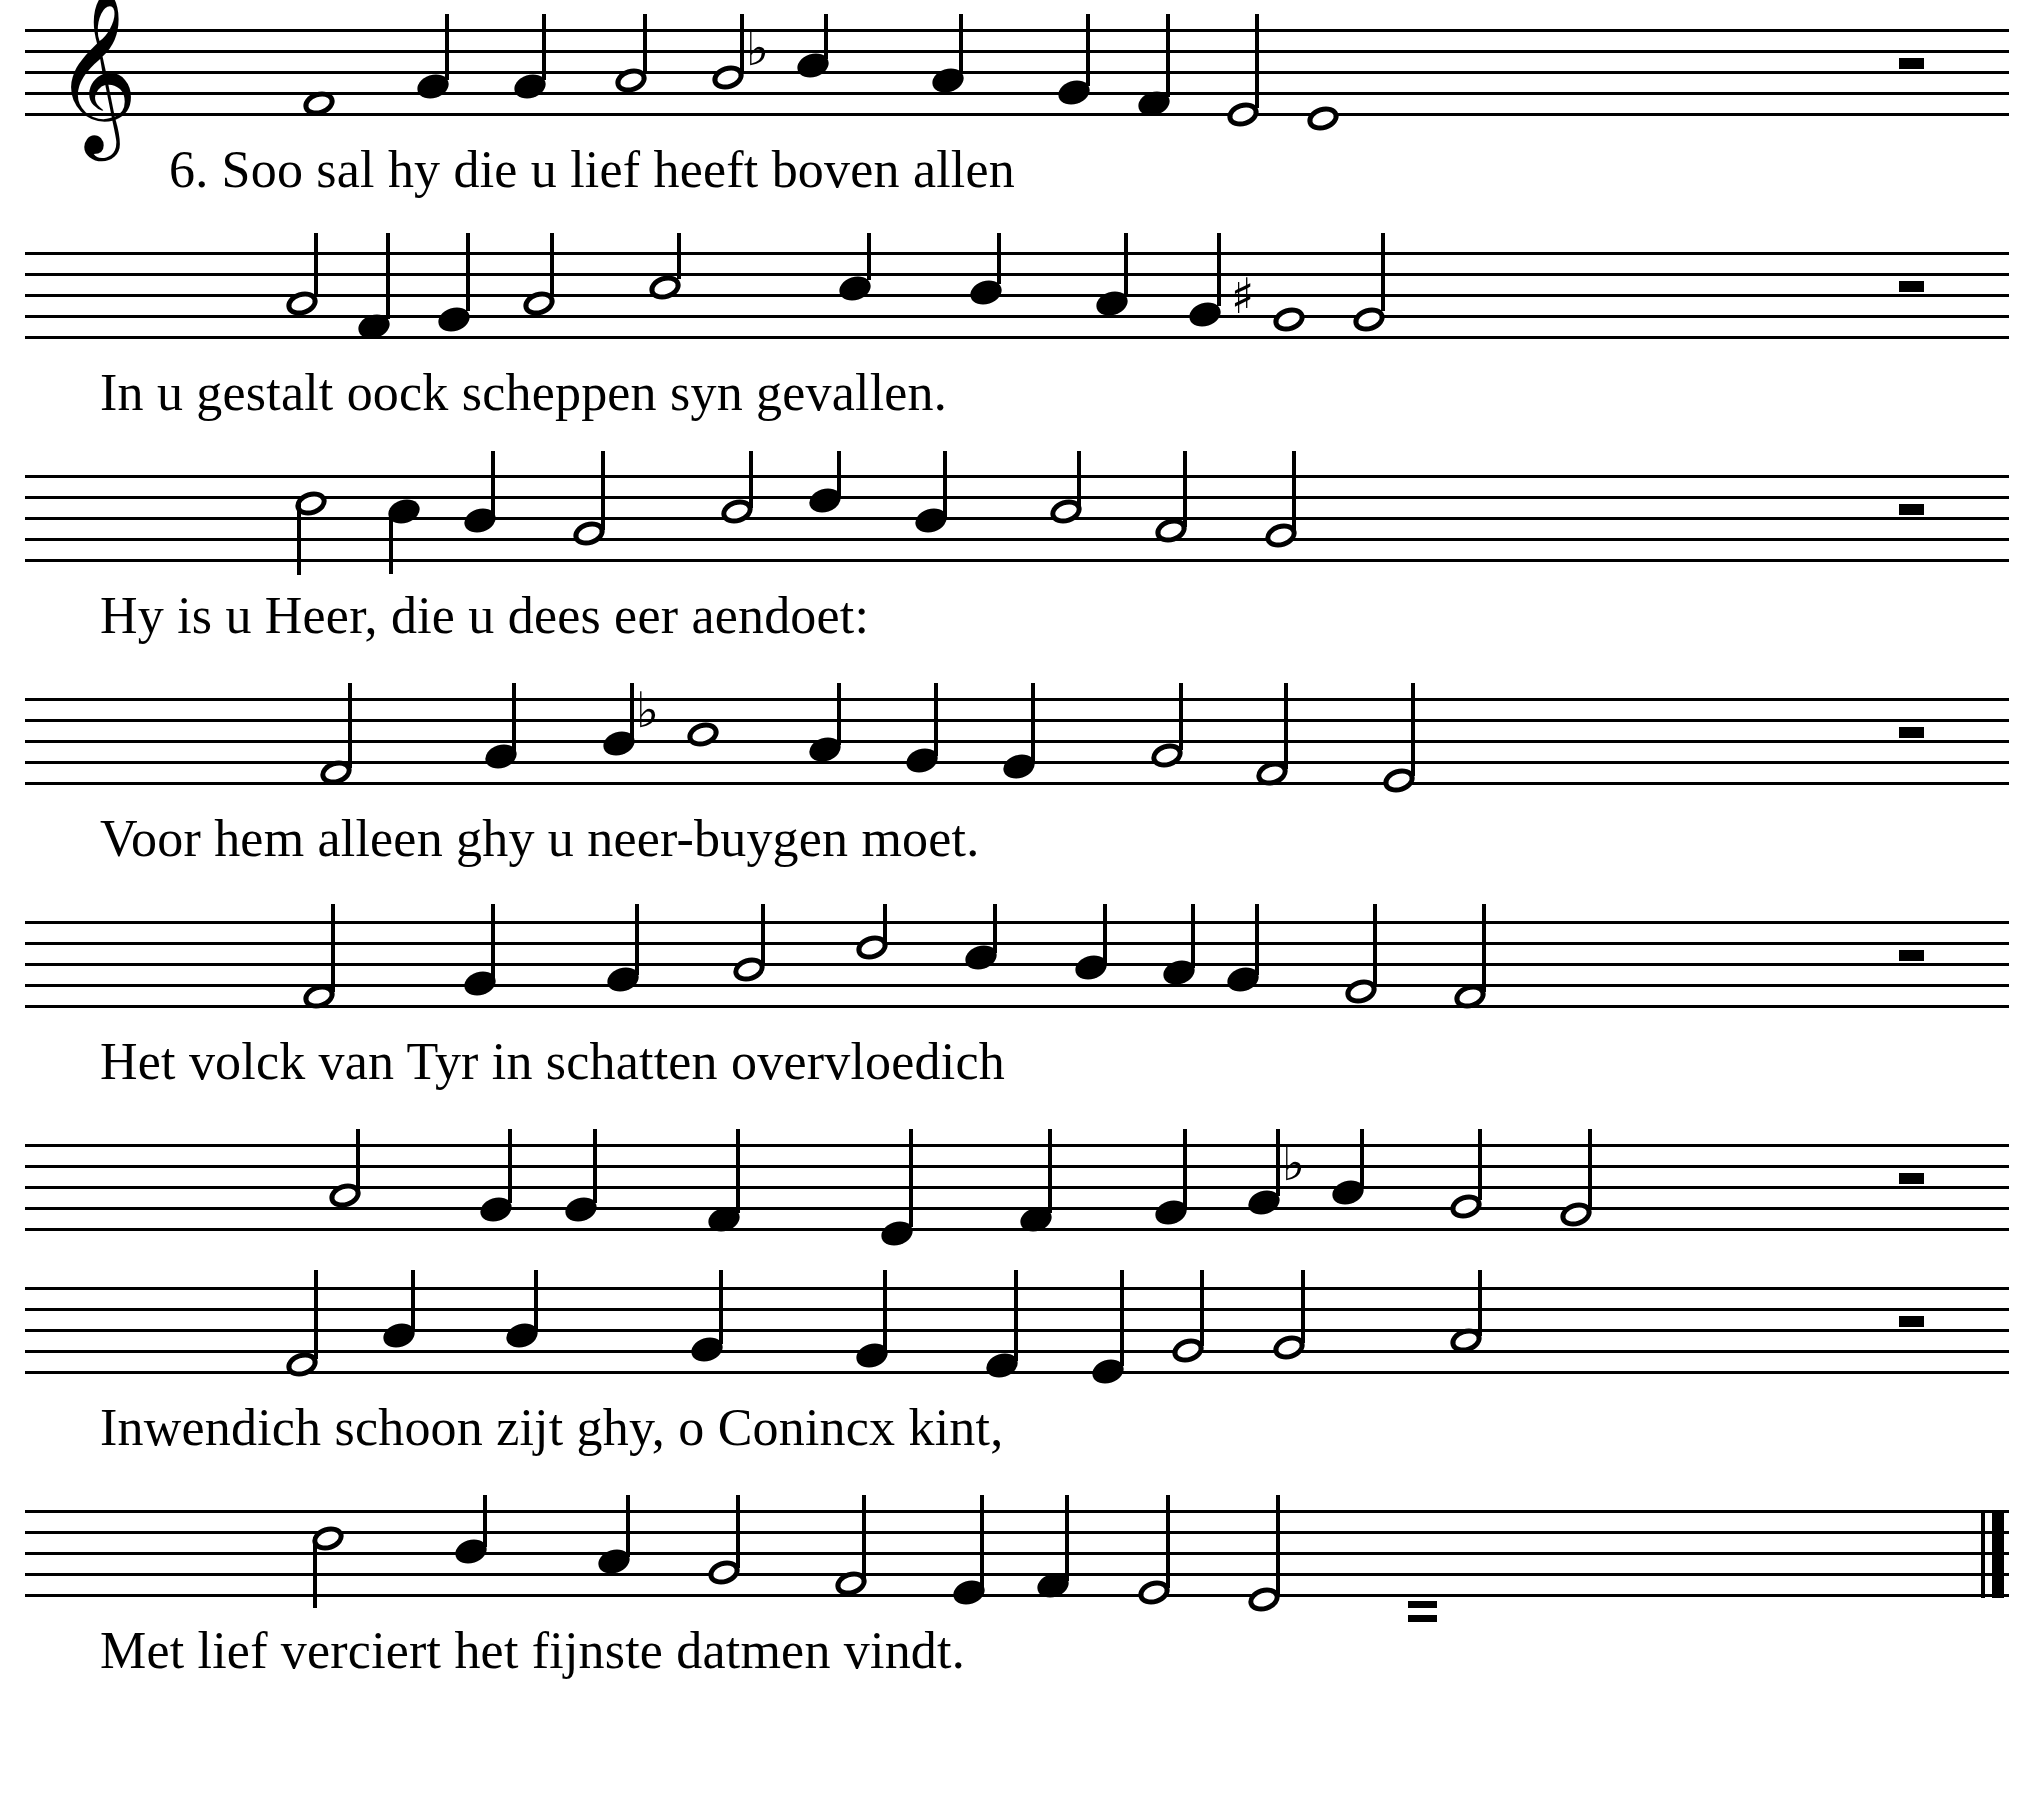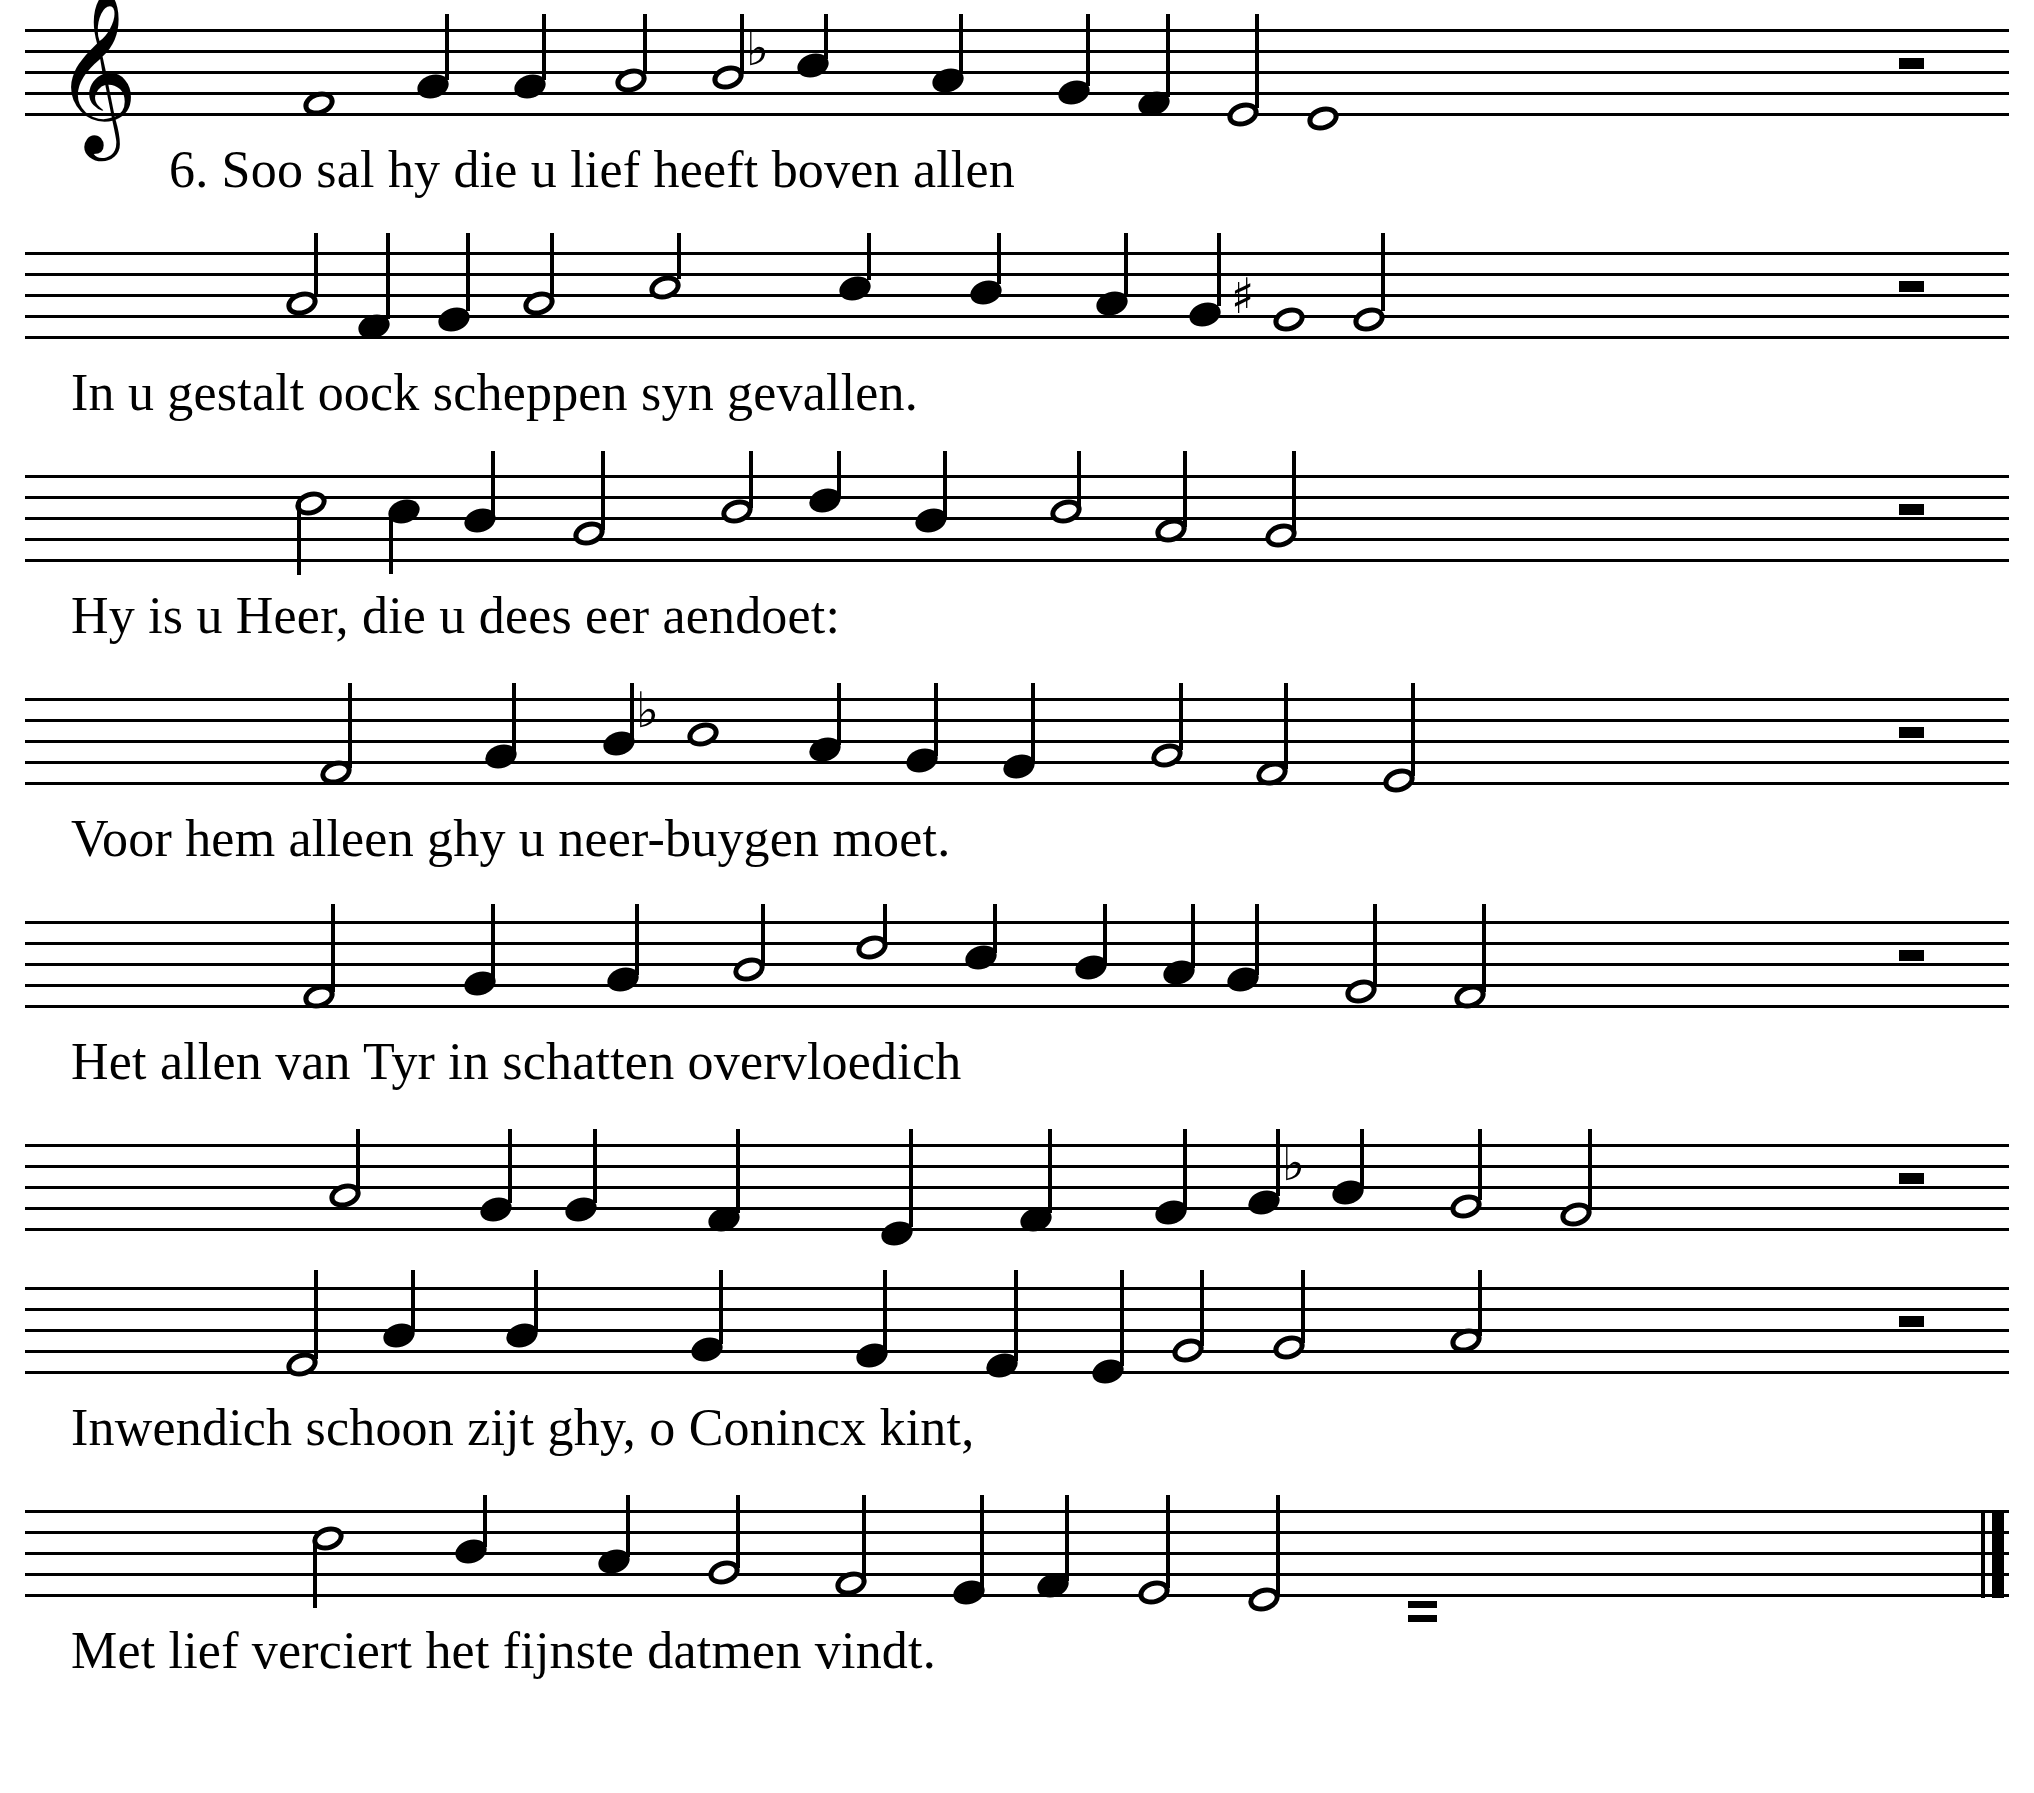--- a/index.html
+++ b/index.html
@@ -117,21 +117,21 @@
   .cadence-mark2 {
     position: absolute;
     width: 29px;
     height: 6.7px;
     background: #000;
   }
   .lyric {
     font-size: 52px;
     line-height: 1.05;
     letter-spacing: 0.2px;
-    padding-left: 71px;
+    padding-left: 100px;
     height: 80px;
     white-space: nowrap;
   }
   .lyric.first { padding-left: 169px; }
 </style>
 </head>
 <body>
 
 <div class="sheet">
 
@@ -312,21 +312,21 @@
         <div class="note filled" style="left:1202px; top:47px;"></div>
         <div class="stem" style="left:1230px; top:-17px; height:71px;"></div>
         <div class="note open" style="left:1320px; top:59px;"></div>
         <div class="stem" style="left:1348px; top:-17px; height:83px;"></div>
         <div class="note open" style="left:1429px; top:64px;"></div>
         <div class="stem" style="left:1457px; top:-17px; height:88px;"></div>
 
         <div class="rest" style="left:1874px; top:29px;"></div>
       </div>
     </div>
-    <div class="lyric">Het allen van Tyr in schatten overvloedich</div>
+    <div class="lyric">Het volck van Tyr in schatten overvloedich</div>
   </div>
 
   <div class="system">
     <div class="staff-wrap">
       <div class="staff">
         <div class="line l0"></div>
         <div class="line l1"></div>
         <div class="line l2"></div>
         <div class="line l3"></div>
         <div class="line l4"></div>

